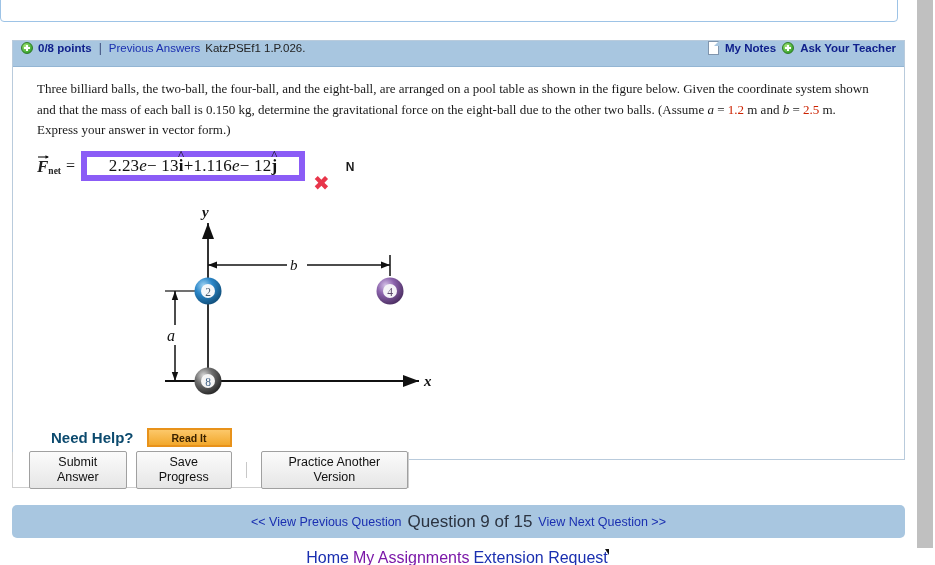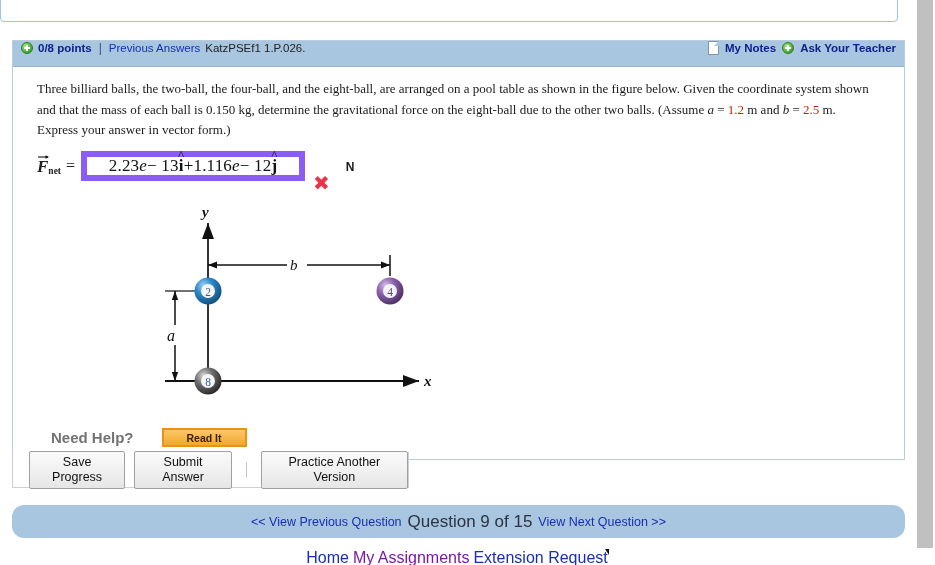--- a/index.html
+++ b/index.html
@@ -211,24 +211,24 @@
 
   
   .need-help-row {
     display: flex;
     align-items: center;
     margin-top: 10px;
     margin-left: 14px;
     height: 30px;
   }
   .need-help-label {
-    color: #737373;
+    color: #0c4a6e;
     font-weight: bold;
     font-size: 15px;
-    margin-right: 28px;
+    margin-right: 13px;
   }
   .read-it-btn {
     width: 85px;
     height: 19px;
     background: linear-gradient(#fcc86a, #f2a82c);
     border: 2px solid #e8921a;
     display: flex;
     align-items: center;
     justify-content: center;
     font-size: 10.5px;
@@ -273,21 +273,21 @@
   }
 
   
   .navbar {
     position: absolute;
     left: 12px;
     top: 505px;
     width: 893px;
     height: 33px;
     background: #a8c6e0;
-    border-radius: 12px;
+    border-radius: 5px;
     display: flex;
     align-items: center;
     justify-content: center;
     gap: 6px;
     box-sizing: border-box;
   }
   .nav-link { color: #1a2fb0; font-size: 12.5px; cursor: pointer; }
   .nav-count { color: #2b3340; font-size: 17px; }
 
   
@@ -439,22 +439,22 @@
 
       <div class="need-help-row">
         <span class="need-help-label">Need Help?</span>
         <div class="read-it-btn">Read It</div>
       </div>
 
     </div>
   </div>
 
   <div class="btn-bar">
+    <button class="gbtn">Submit Answer</button>
     <button class="gbtn">Save Progress</button>
-    <button class="gbtn">Submit Answer</button>
     <span class="vdivider"></span>
     <button class="gbtn">Practice Another Version</button>
   </div>
 
   <div class="navbar">
     <span class="nav-link">&lt;&lt; View Previous Question</span>
     <span class="nav-count">Question 9 of 15</span>
     <span class="nav-link">View Next Question &gt;&gt;</span>
   </div>
 

